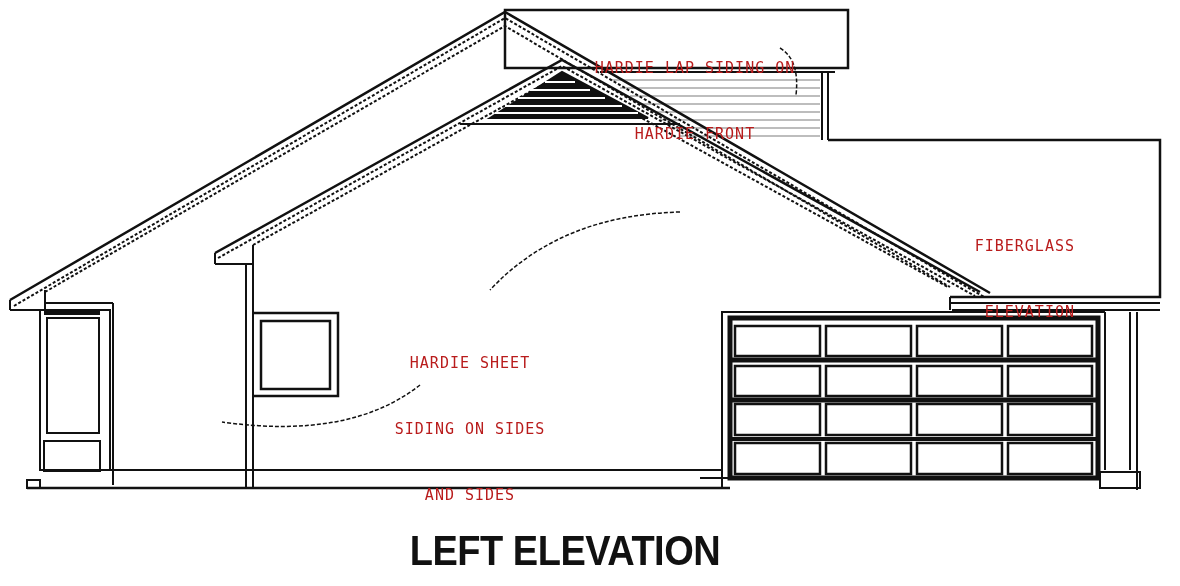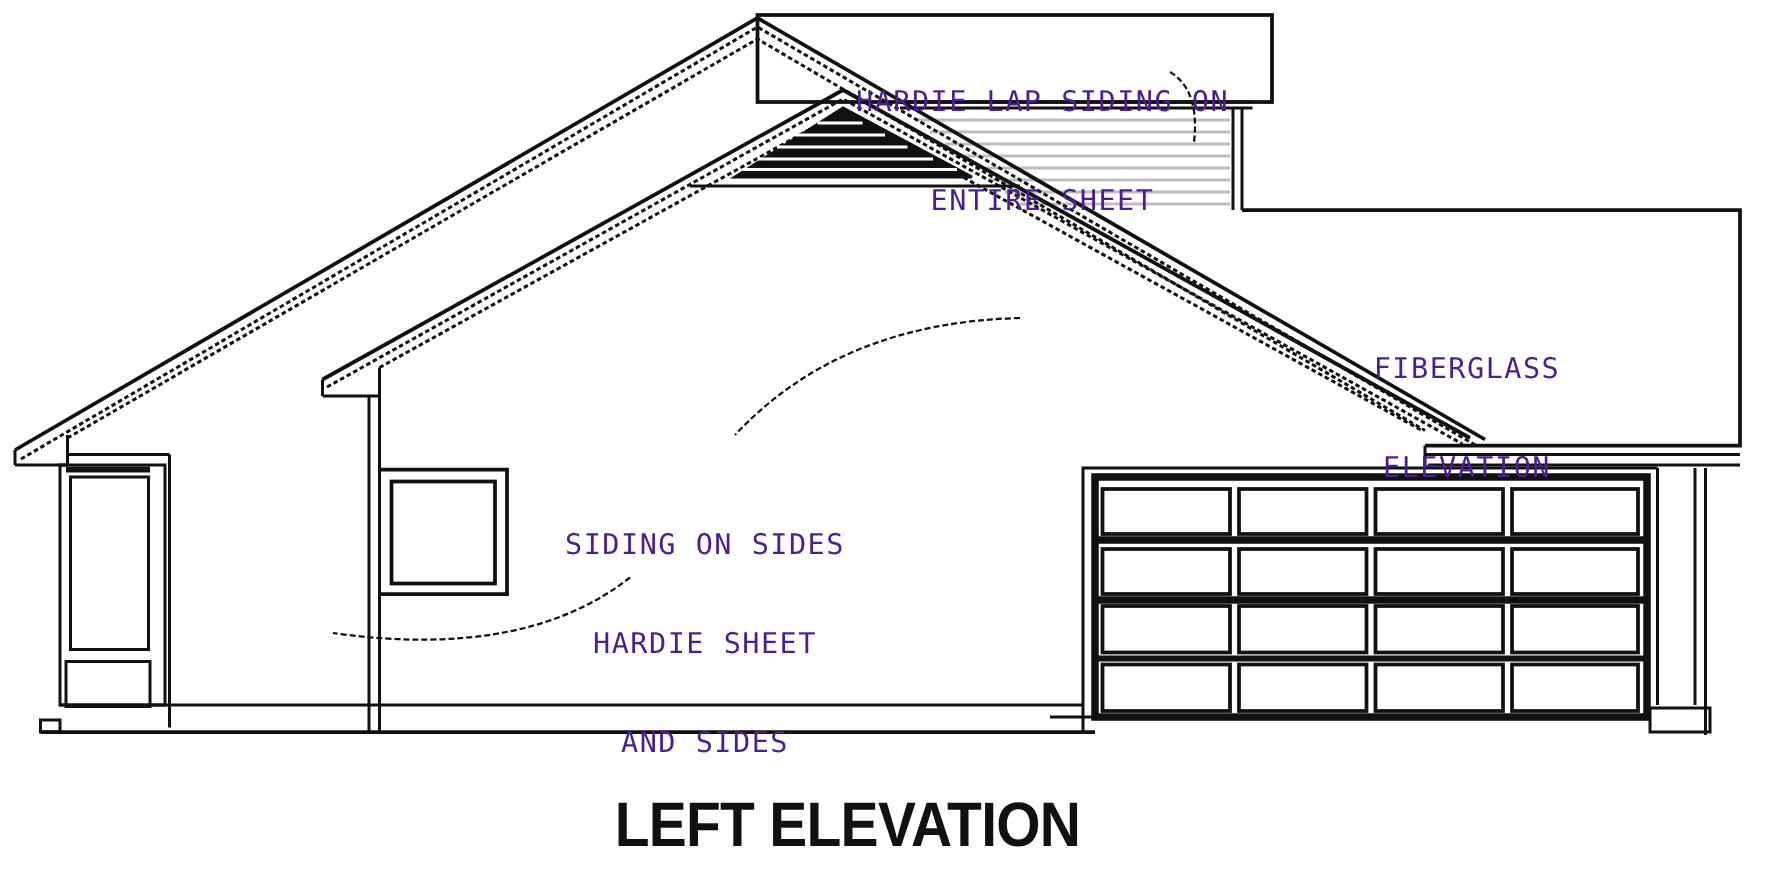--- a/index.html
+++ b/index.html
@@ -1,18 +1,18 @@
 <!DOCTYPE html>
 <html><head>
 <meta charset="utf-8">
 <style>
   html, body { margin: 0; padding: 0; background: #ffffff; }
   body { width: 1180px; height: 586px; position: relative; overflow: hidden; font-family: "DejaVu Sans Mono", monospace; }
   #drawing { position: absolute; left: 0; top: 0; width: 1180px; height: 586px; }
-  .note { position: absolute; font-family: "DejaVu Sans Mono", monospace; font-size: 19px; letter-spacing: 1px; color: #4c1d95; text-align: center; line-height: 22px; white-space: pre; }
+  .note { position: absolute; font-family: "DejaVu Sans Mono", monospace; font-size: 15px; letter-spacing: 1px; color: #b91c1c; text-align: center; line-height: 22px; white-space: pre; }
   .title { position: absolute; left: 400px; top: 530px; width: 330px; text-align: center; font-family: "Liberation Sans", sans-serif; font-weight: bold; font-size: 38px; color: #111; letter-spacing: -0.5px; transform: scaleY(1.1); }
 </style>
 </head>
 <body>
 
 <svg id="drawing" viewBox="0 0 1180 586" xmlns="http://www.w3.org/2000/svg">
   <g fill="none" stroke="#111" stroke-width="2">
 
     <g>
       <rect x="505" y="10" width="343" height="58" stroke-width="2.5"></rect>
@@ -129,27 +129,27 @@
     <g stroke-width="1.5" stroke-dasharray="4,2">
       <path d="M780,48 Q800,60 796,95"></path>
       <path d="M680,212 Q560,215 490,290"></path>
       <path d="M420,385 Q350,440 222,422"></path>
     </g>
   </g>
 </svg>
 
 <div class="note" style="left:555px; top:13px; width:280px;">
   <div>HARDIE LAP SIDING ON</div>
-  <div>ENTIRE SHEET</div>
+  <div>HARDIE FRONT</div>
 </div>
 
-<div class="note" style="left:908px; top:191px; width:140px;">
+<div class="note" style="left:935px; top:191px; width:140px;text-align:right;">
   <div>FIBERGLASS</div>
   <div>ELEVATION</div>
 </div>
 
 <div class="note" style="left:360px; top:308px; width:220px;">
+  <div>HARDIE SHEET</div>
   <div>SIDING ON SIDES</div>
-  <div>HARDIE SHEET</div>
   <div>AND SIDES</div>
 </div>
 
 <div class="title">LEFT ELEVATION</div>
 
 </body></html>

